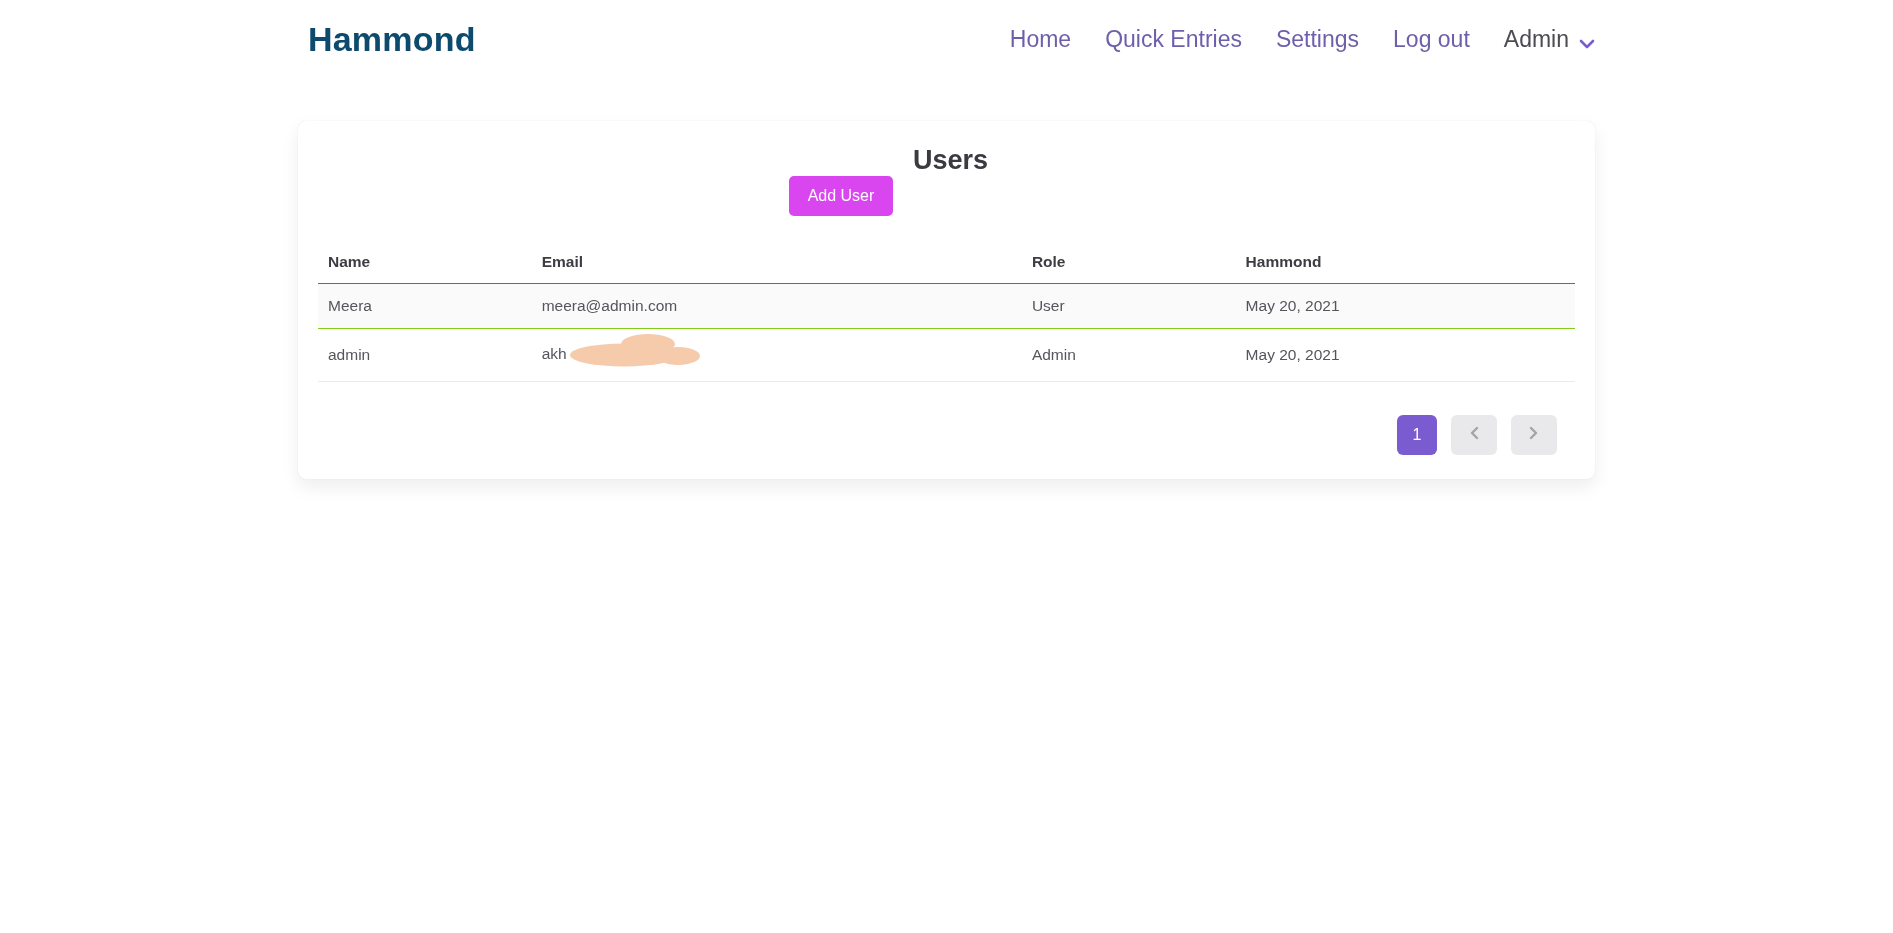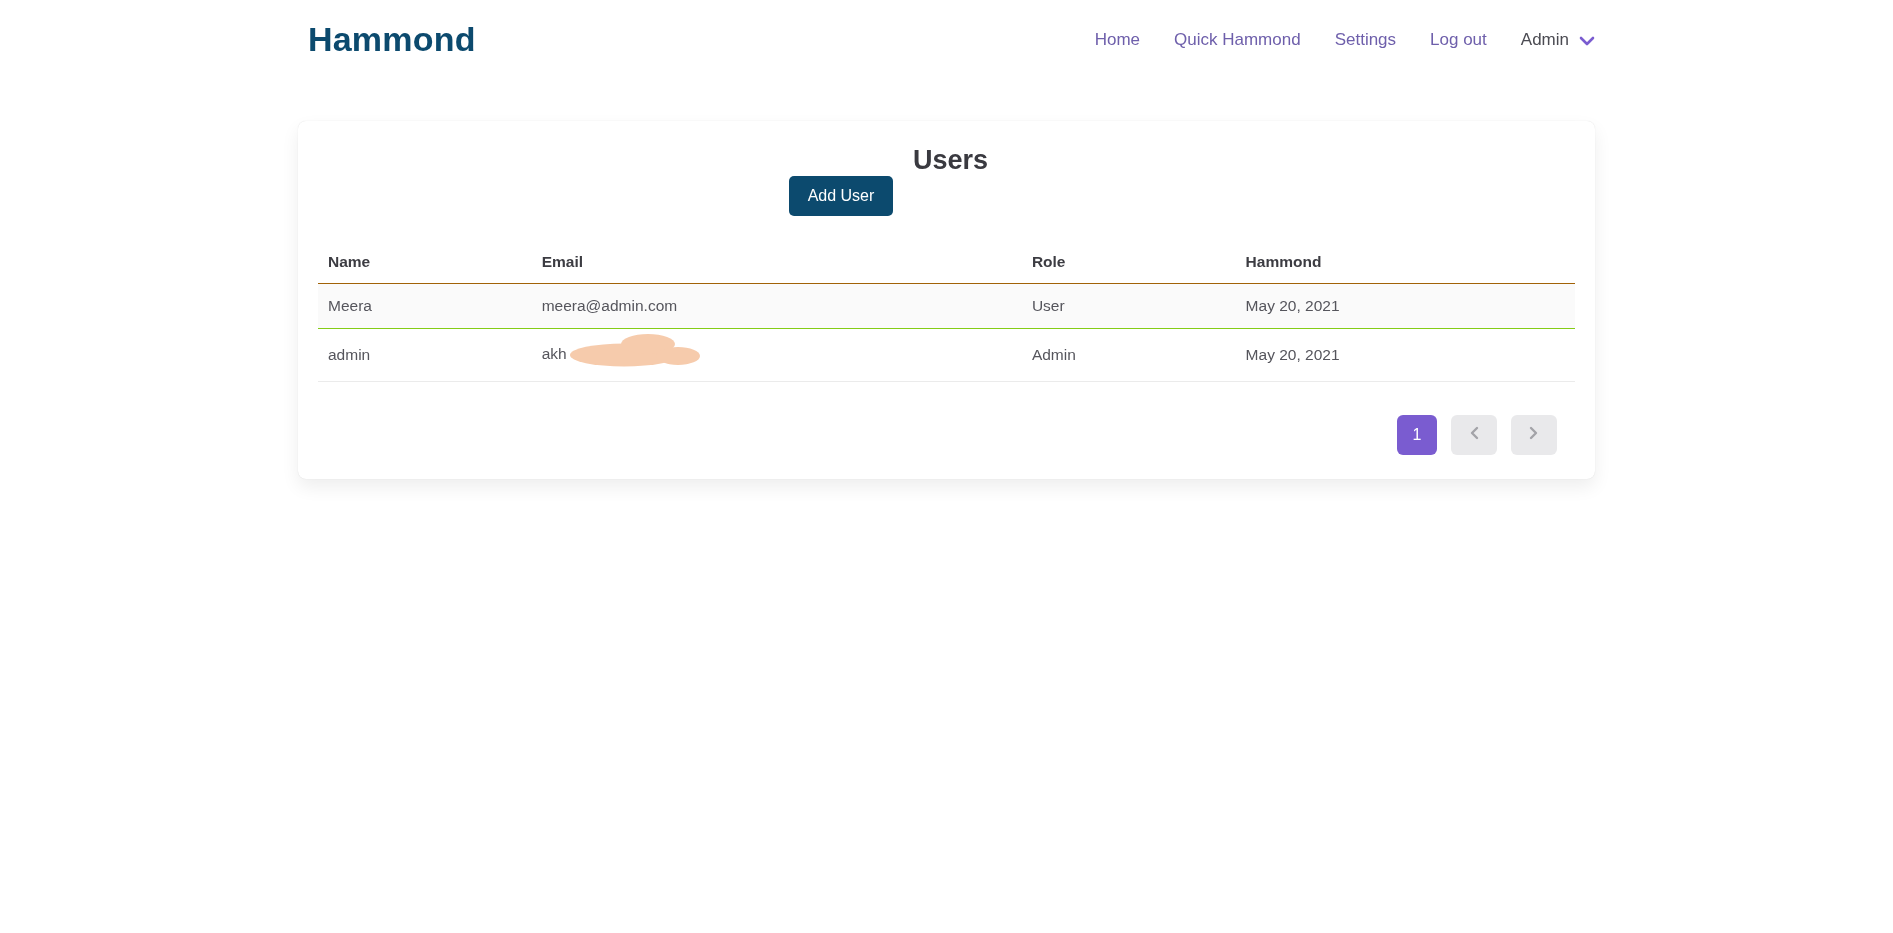--- a/index.html
+++ b/index.html
@@ -26,21 +26,21 @@
     font-weight: 800;
     color: #0c4a6e;
     letter-spacing: 0.2px;
     margin-left: 10px;
     cursor: pointer;
   }
   .nav {
     display: flex;
     align-items: center;
     gap: 34px;
-    font-size: 17px;
+    font-size: 23px;
   }
   .nav-link {
     color: #6e5fab;
     text-decoration: none;
     cursor: pointer;
   }
   .user-menu {
     display: flex;
     align-items: center;
     gap: 10px;
@@ -63,21 +63,21 @@
     justify-content: space-between;
     padding: 0 0 24px 8px;
     flex-direction: column;
   }
   .card-title {
     font-size: 27px;
     font-weight: 700;
     color: #3a3a40;
   }
   .add-user-btn {
-    background: #0c4a6e;
+    background: #d946ef;
     color: #ffffff;
     border: none;
     border-radius: 5px;
     font-family: "Liberation Sans", sans-serif;
     font-size: 16px;
     padding: 11px 19px;
     margin-right: 219px;
     cursor: pointer;
   }
 
@@ -143,21 +143,21 @@
   }
 </style>
 </head>
 <body>
 
 <header class="topbar">
   <div class="container topbar-inner">
     <div class="brand">Hammond</div>
     <nav class="nav">
       <a class="nav-link">Home</a>
-      <a class="nav-link">Quick Hammond</a>
+      <a class="nav-link">Quick Entries</a>
       <a class="nav-link">Settings</a>
       <a class="nav-link">Log out</a>
       <div class="user-menu">
         <span>Admin</span>
         <span class="chev-down">
           <svg width="16" height="10" viewBox="0 0 16 10" fill="none">
             <path d="M2 2 L8 8 L14 2" stroke="#7a5cd0" stroke-width="2.6" stroke-linecap="round" stroke-linejoin="round"></path>
           </svg>
         </span>
       </div>

